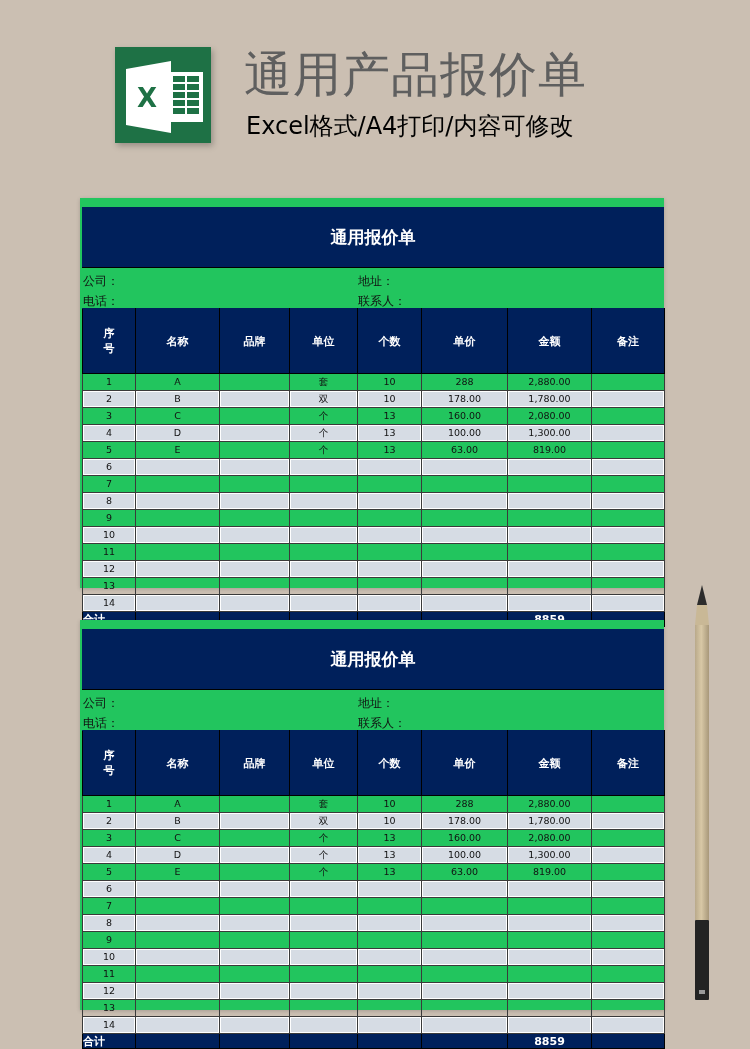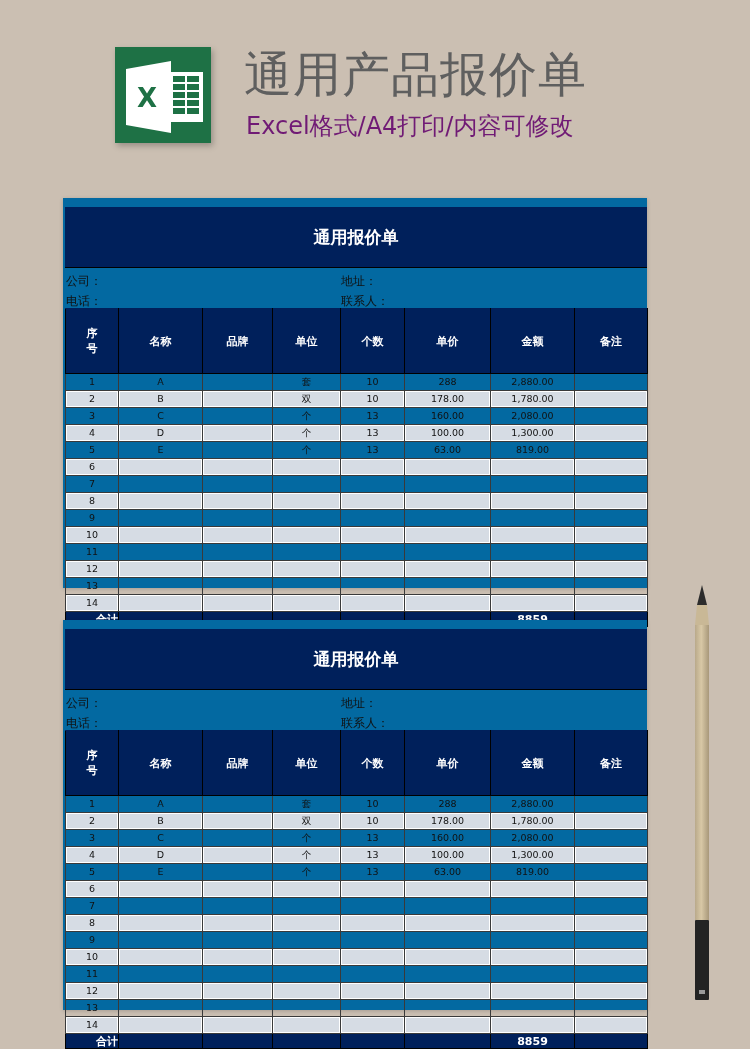--- a/index.html
+++ b/index.html
@@ -11,25 +11,25 @@
   .logo {
     position: absolute; left: 115px; top: 47px; width: 96px; height: 96px;
     background: #1e7145; box-shadow: 2px 3px 6px rgba(0,0,0,0.25);
   }
   .logo svg { position: absolute; left: 0; top: 0; }
   .hero-title {
     position: absolute; left: 244px; top: 46px; font-size: 48px; color: #5f5f5f;
     letter-spacing: 1px; line-height: 56px; white-space: nowrap;
   }
   .hero-sub {
-    position: absolute; left: 246px; top: 111px; font-size: 24px; color: #701a75;
+    position: absolute; left: 246px; top: 111px; font-size: 24px; color: #000000;
     line-height: 30px; white-space: nowrap;
   }
   .sheet {
-    position: absolute; left: 63px; width: 584px; background: #0369a1;
+    position: absolute; left: 80px; width: 584px; background: #22c55e;
     box-shadow: 0 1px 4px rgba(0,0,0,0.18);
   }
   .sheet-1 { top: 198px; height: 390px; }
   .sheet-2 { top: 620px; height: 390px; }
   .sheet-inner { position: absolute; left: 2px; right: 0; top: 9px; }
   .title-bar {
     height: 60px; background: #00205b; color: #fff; font-weight: bold;
     font-size: 17px; display: flex; align-items: center; justify-content: center;
     border-bottom: 1px solid #000;
   }
@@ -44,21 +44,21 @@
   }
   td {
     height: 16px; padding: 0; font-size: 9.5px; text-align: center; color: #111;
     border: 1.2px solid #3a3a3a; line-height: 14px;
   }
   tr.alt td { background: #d6dce4; box-shadow: inset 0 0 0 1px #fff; }
   tr.total td {
     background: #00205b; color: #fff; font-weight: bold; font-size: 11px;
     height: 14px; line-height: 13px; border: 1px solid #000;
   }
-  tr.total td.lbl { text-align: right; }
+  tr.total td.lbl { text-align: left; }
   .pencil {
     position: absolute; left: 690px; top: 585px; width: 24px; height: 420px;
   }
 </style>
 </head>
 <body>
 
 <div class="logo">
   <svg width="96" height="96" viewBox="0 0 96 96">
 

